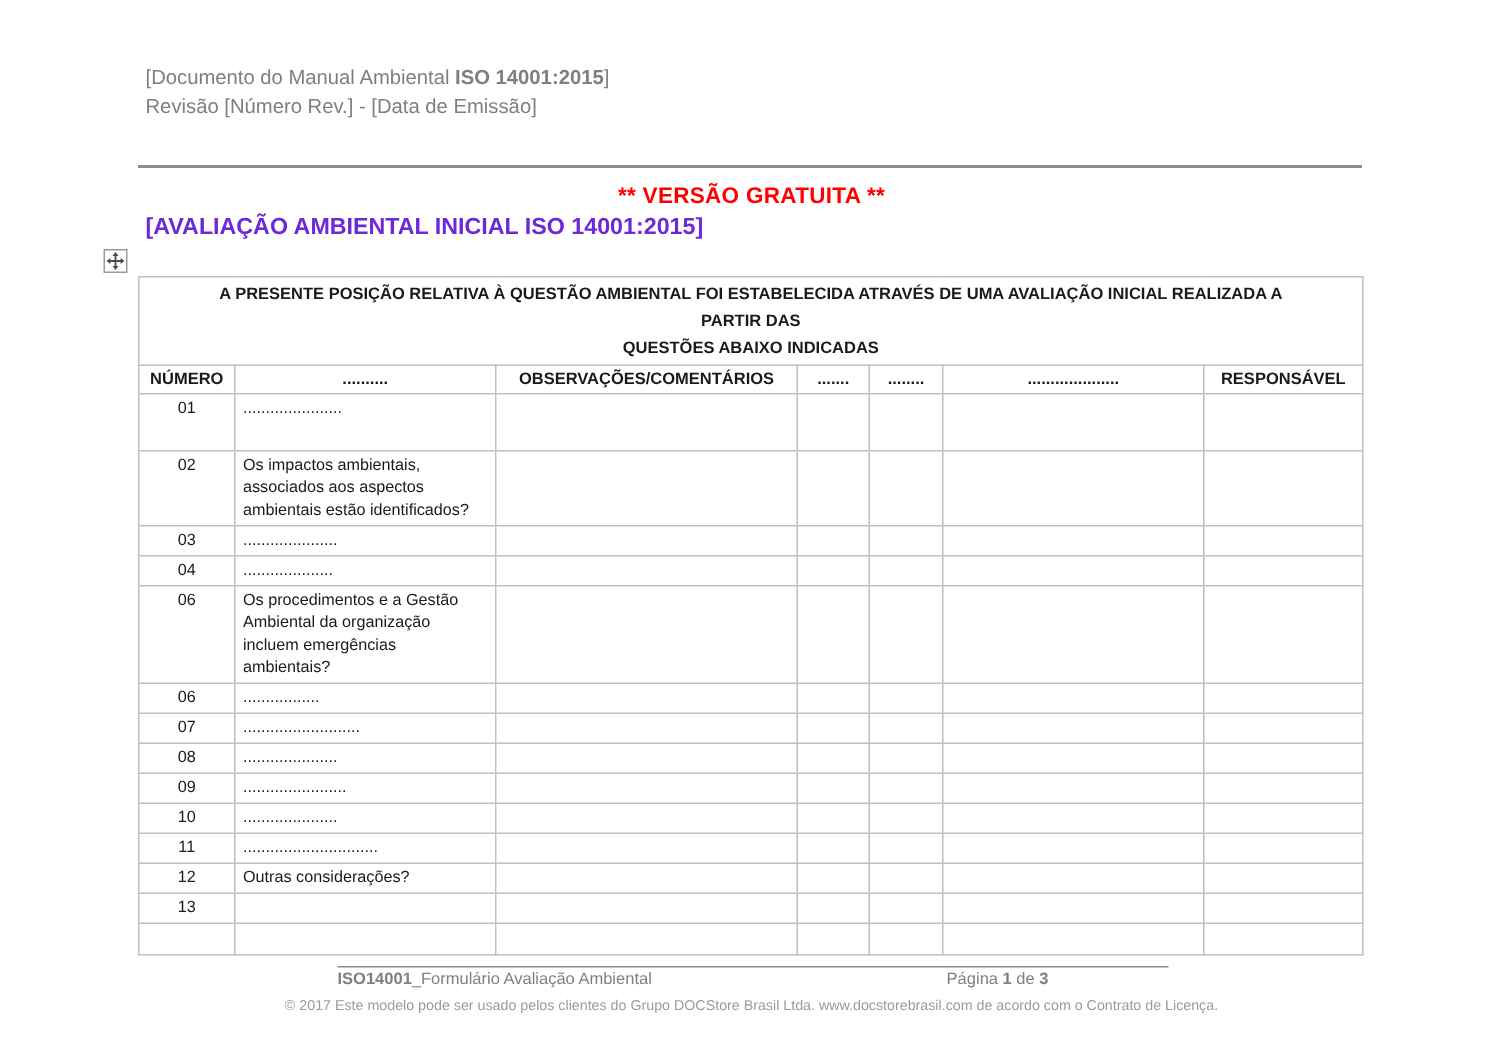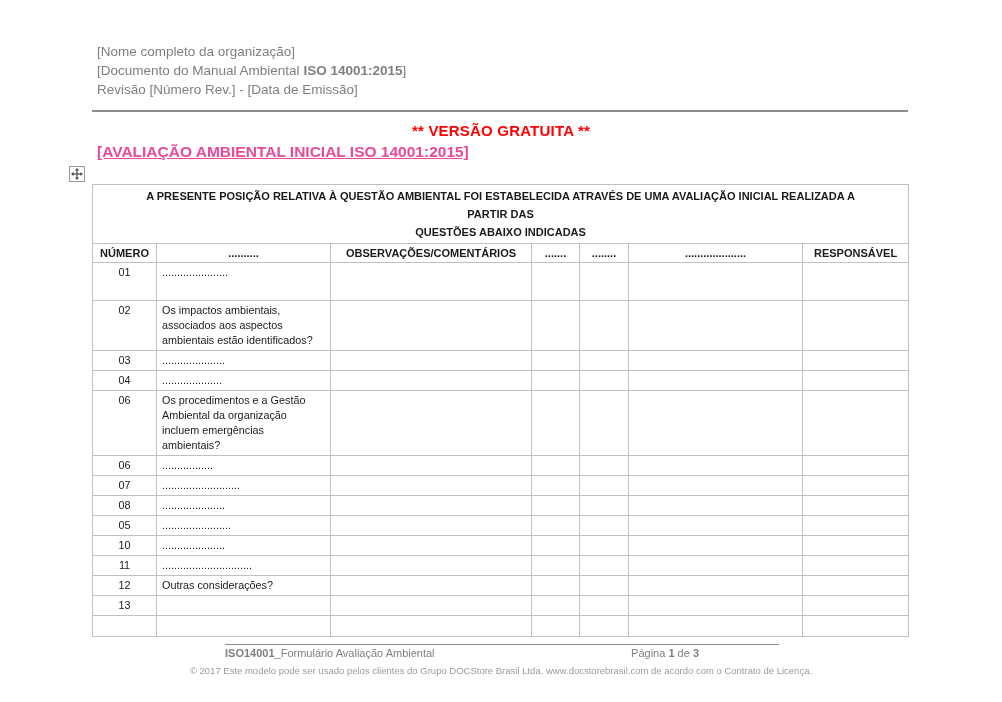--- a/index.html
+++ b/index.html
@@ -16,21 +16,21 @@
   .header-rule {
     position:absolute; left:92px; top:110px; width:816px;
     border-top:2px solid #8c8c8c;
   }
   .banner {
     position:absolute; left:0; top:122px; width:100%; text-align:center;
     color:#ff0000; font-weight:bold; font-size:15px; letter-spacing:.2px;
   }
   .doc-title {
     position:absolute; left:97px; top:143px;
-    font-size:15.5px; font-weight:bold; color:#ec4899;text-decoration:underline;
+    font-size:15.5px; font-weight:bold; color:#6d28d9;
   }
   
   .table-handle {
     position:absolute; left:69px; top:166px; width:16px; height:16px;
     border:1px solid #9a9a9a; background:#fdfdfd;
     display:flex; align-items:center; justify-content:center; cursor:move;
   }
   
   table.form {
     position:absolute; left:92px; top:184px; width:816px;
@@ -66,21 +66,20 @@
     font-size:9.5px; color:#9b9b9b;
   }
   .b { font-weight:bold; }
 </style>
 </head>
 <body>
 
 <div class="page">
 
   <div class="header-block">
-    <div>[Nome completo da organização]</div>
     <div><span>[Documento do Manual Ambiental </span><span class="b">ISO 14001:2015</span><span>]</span></div>
     <div>Revisão [Número Rev.] - [Data de Emissão]</div>
   </div>
   <div class="header-rule"></div>
 
   <div class="banner">** VERSÃO GRATUITA **</div>
 
   <div class="doc-title">[AVALIAÇÃO AMBIENTAL INICIAL ISO 14001:2015]</div>
 
   <div class="table-handle">
@@ -189,21 +188,21 @@
         <tr>
           <td class="c-num">08</td>
           <td>.....................</td>
           <td></td>
           <td></td>
           <td></td>
           <td></td>
           <td></td>
         </tr>
         <tr>
-          <td class="c-num">05</td>
+          <td class="c-num">09</td>
           <td>.......................</td>
           <td></td>
           <td></td>
           <td></td>
           <td></td>
           <td></td>
         </tr>
         <tr>
           <td class="c-num">10</td>
           <td>.....................</td>

